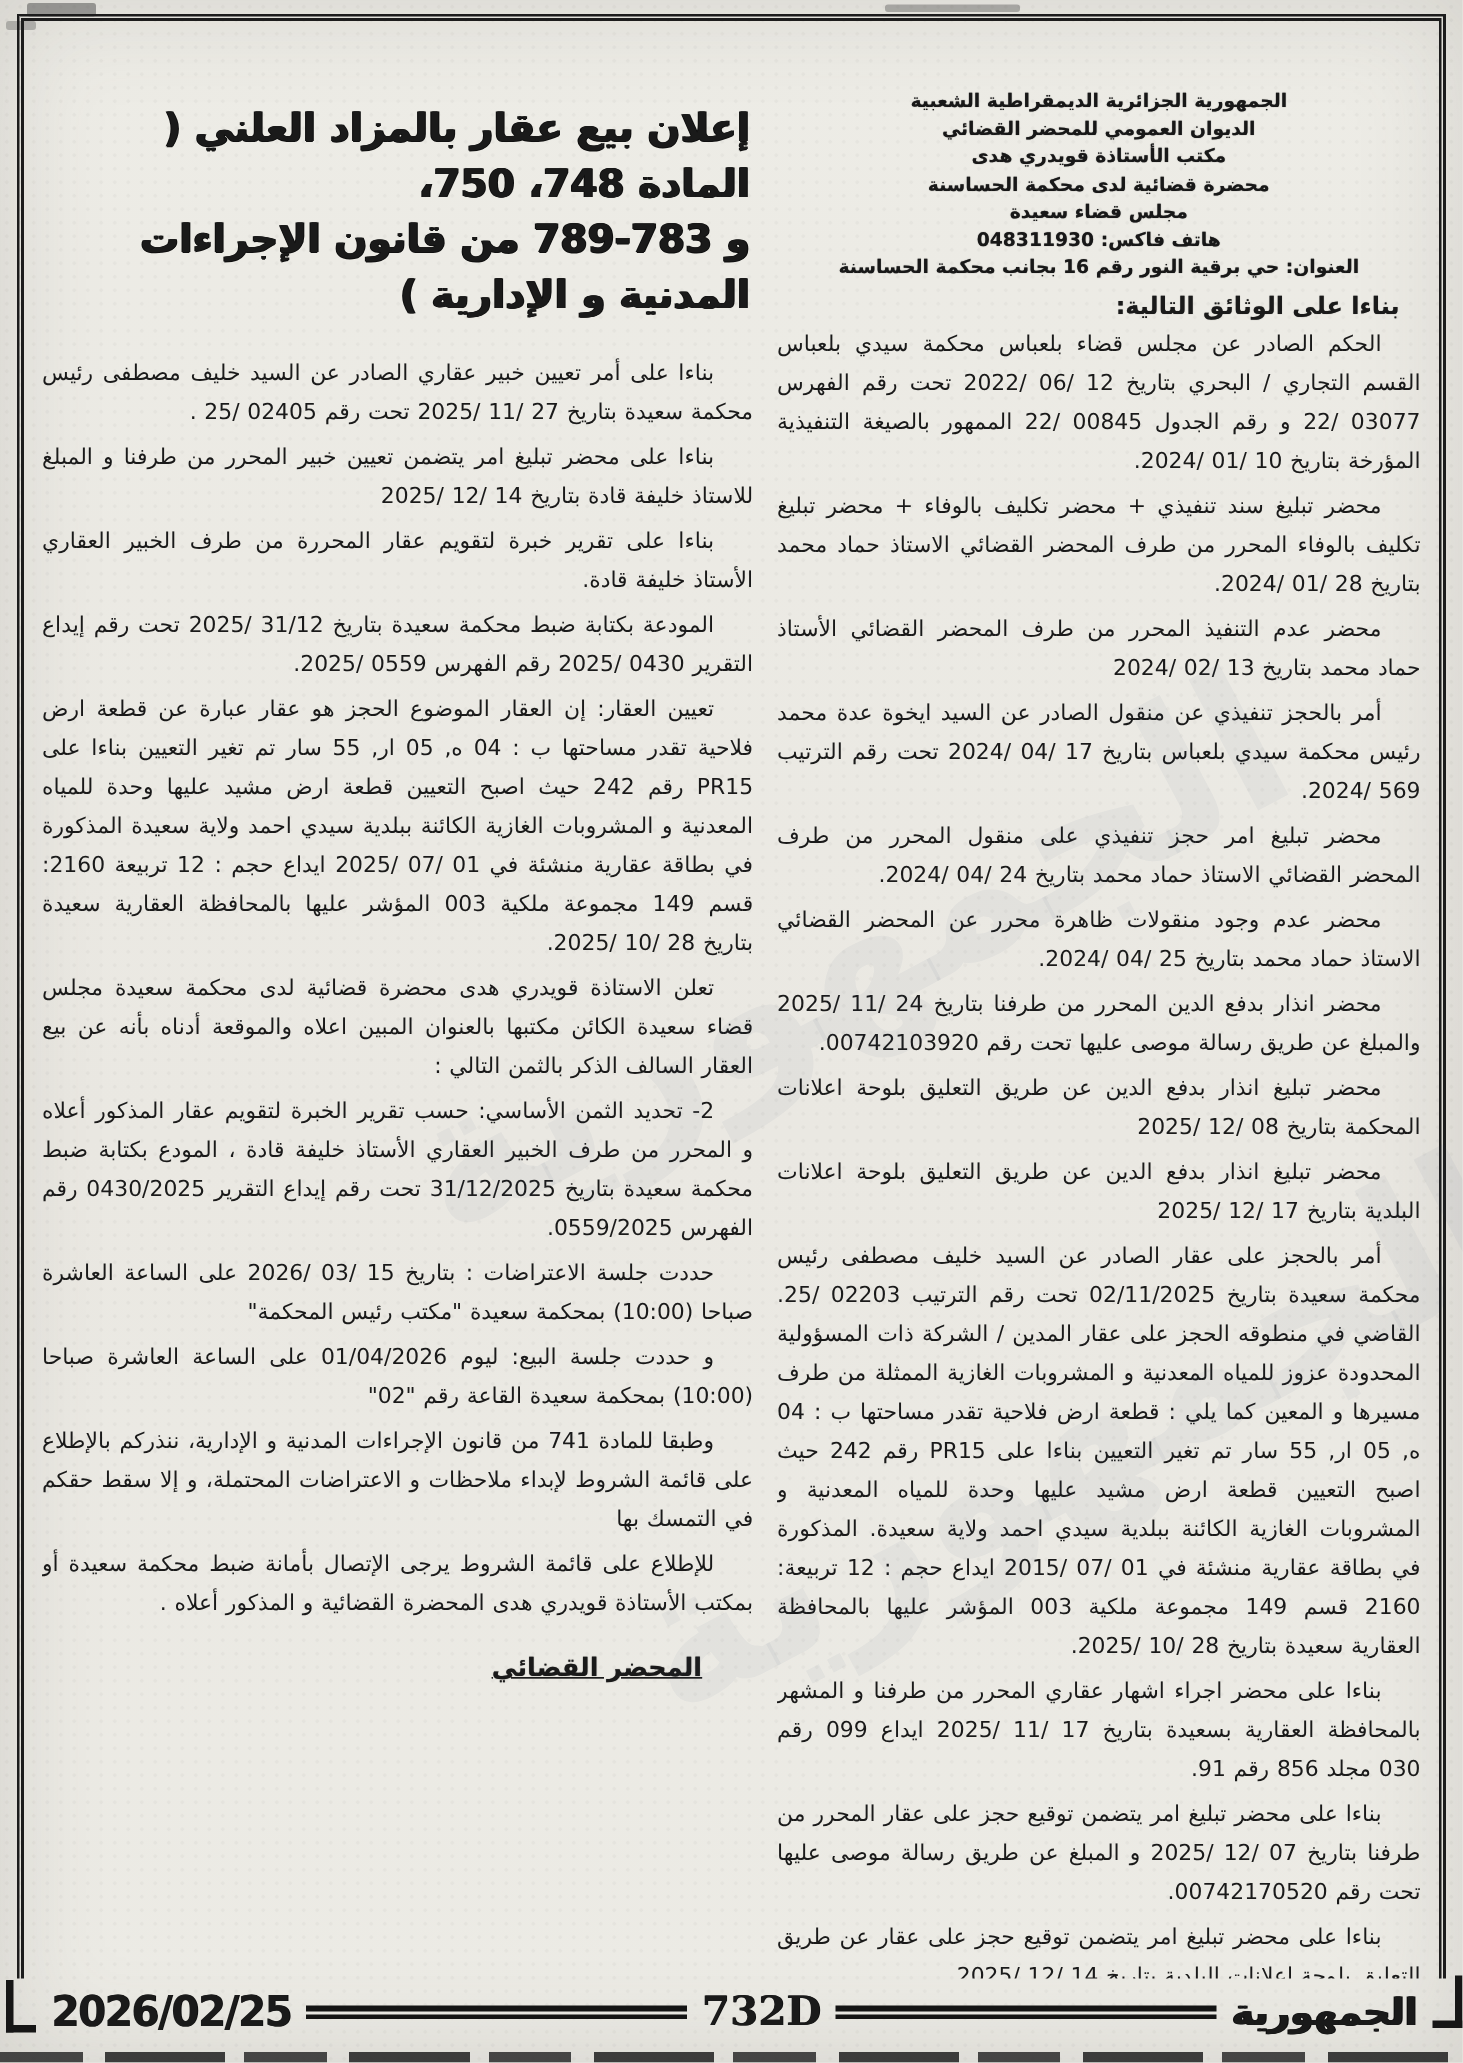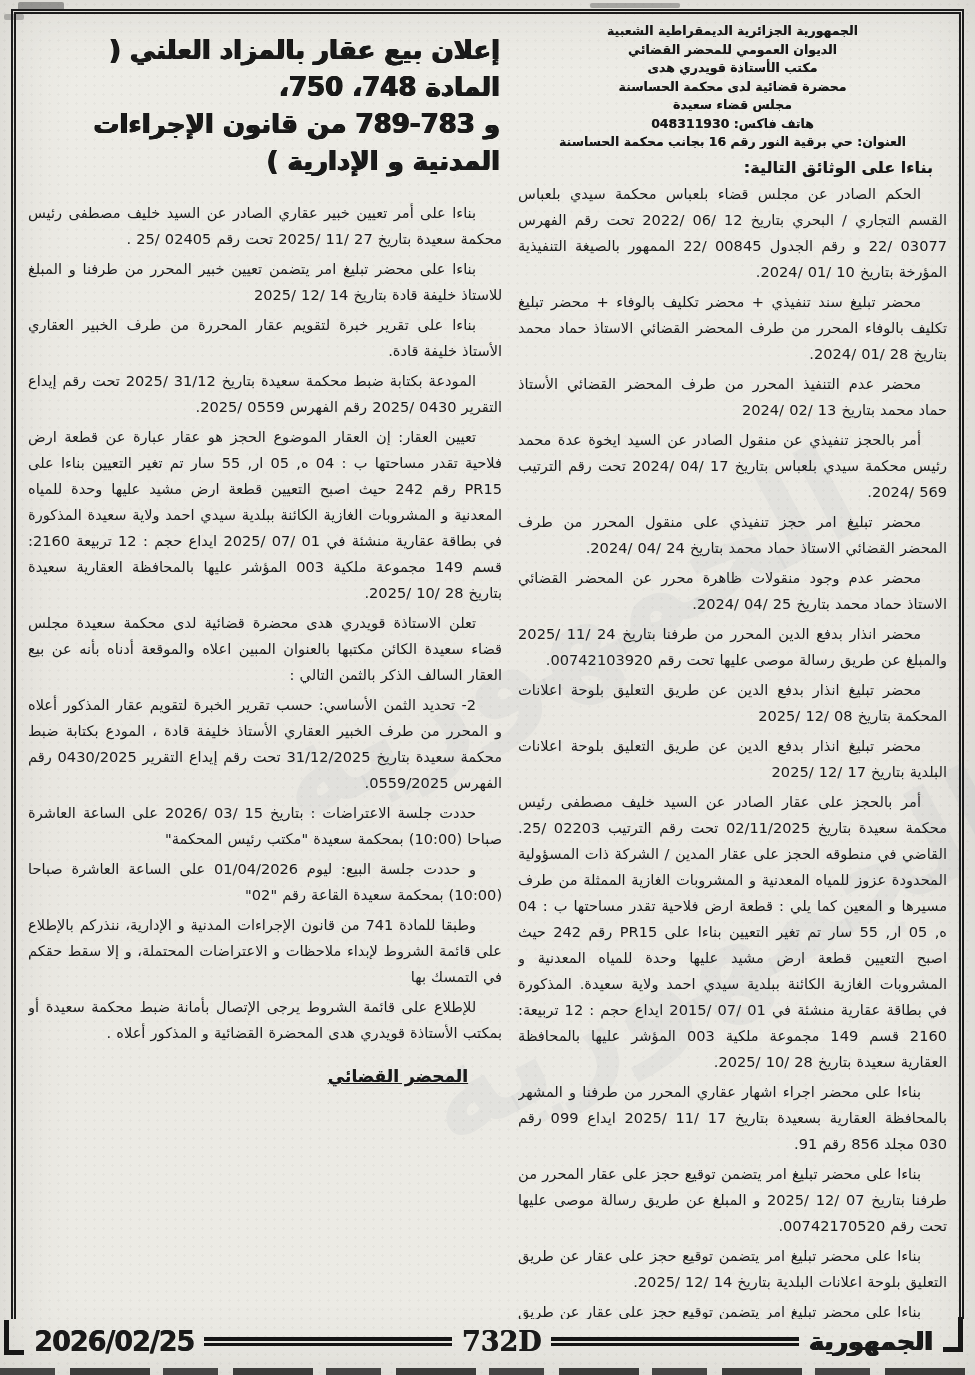--- a/index.html
+++ b/index.html
@@ -19,21 +19,21 @@
     box-shadow:inset 0 0 70px rgba(90,85,75,.18);
   }
   
   .frame{
     position:absolute;top:9px;left:11px;right:11px;bottom:56px;
     border:5px double #1c1c1c;border-bottom:none;
     padding:4px 12px 0 12px;
     box-sizing:border-box;
     overflow:hidden;
   }
-  .columns{display:flex;gap:16px;height:100%;}
+  .columns{display:flex;gap:16px;height:100%;margin-top:36px;}
   .col{overflow:hidden;}
   .col-right{width:47.5%;}
   .col-left{width:52.5%;}
 
   .letterhead{
     text-align:center;font-weight:bold;font-size:12.5px;line-height:18.5px;
     padding-top:4px;margin-bottom:6px;
     letter-spacing:.2px;
     color:#181818;
     text-shadow:0 0 .6px rgba(0,0,0,.65);
@@ -55,21 +55,21 @@
     word-spacing:.5px;
   }
   .signature{
     font-weight:bold;font-size:17px;margin:20px 0 0;
     text-indent:34px;
     text-shadow:0 0 .6px rgba(0,0,0,.7);
     text-decoration:underline;
   }
   
   .footer{
-    position:absolute;left:4px;right:12px;bottom:16px;height:36px;
+    position:absolute;left:4px;right:0;bottom:16px;height:36px;
     display:flex;align-items:center;gap:10px;direction:ltr;
   }
   .corner{width:15px;height:30px;}
   .corner-left{border-left:5px solid #161616;border-bottom:5px solid #161616;margin-top:-8px;}
   .corner-right{border-right:5px solid #161616;border-bottom:5px solid #161616;margin-top:-14px;}
   .footer-date{
     font-weight:800;font-size:27px;letter-spacing:-1px;
     transform:scaleY(1.05);
     text-shadow:.6px 0 0 #101010;
   }

